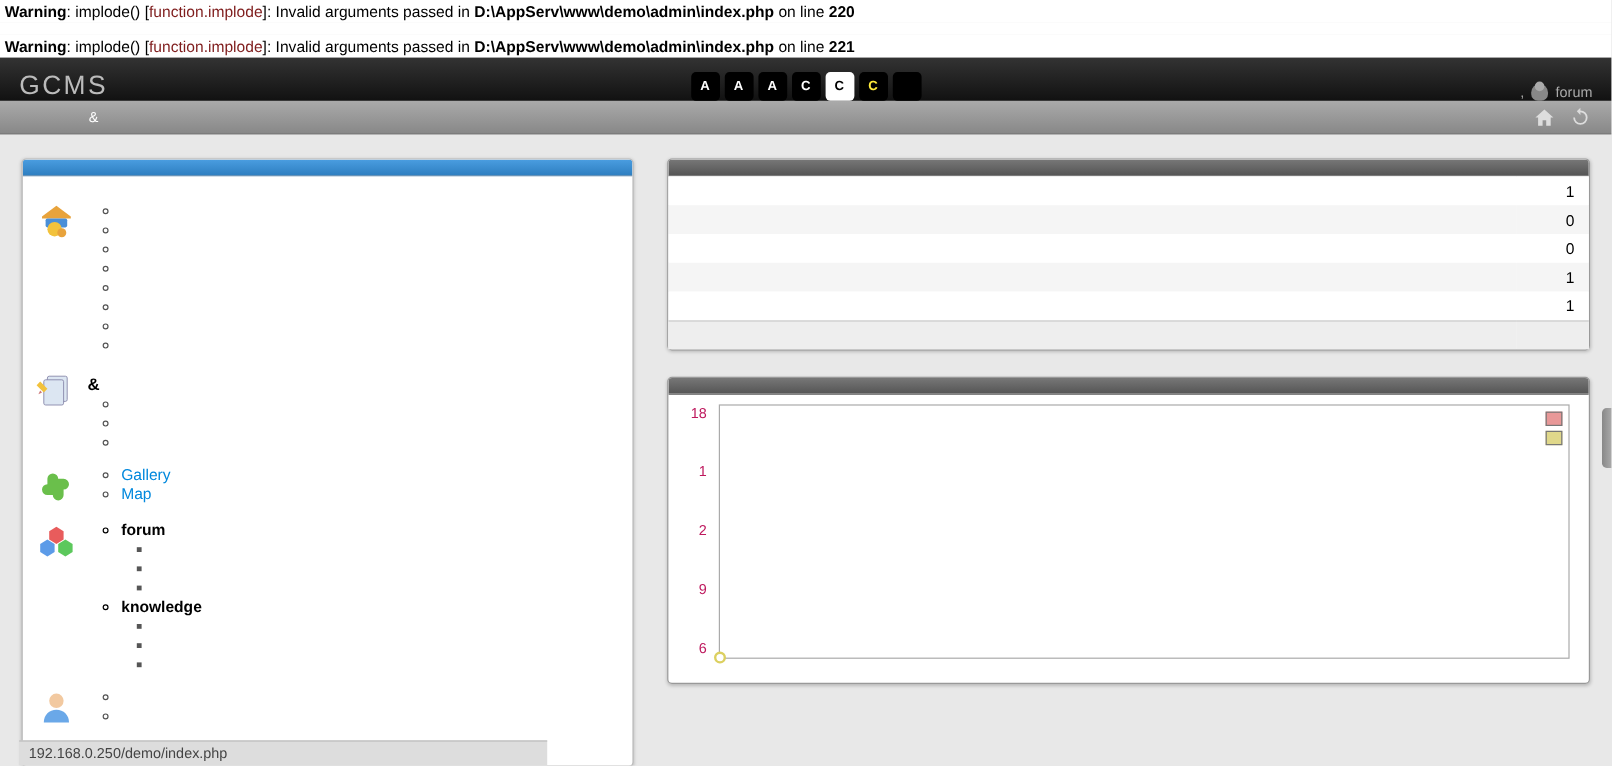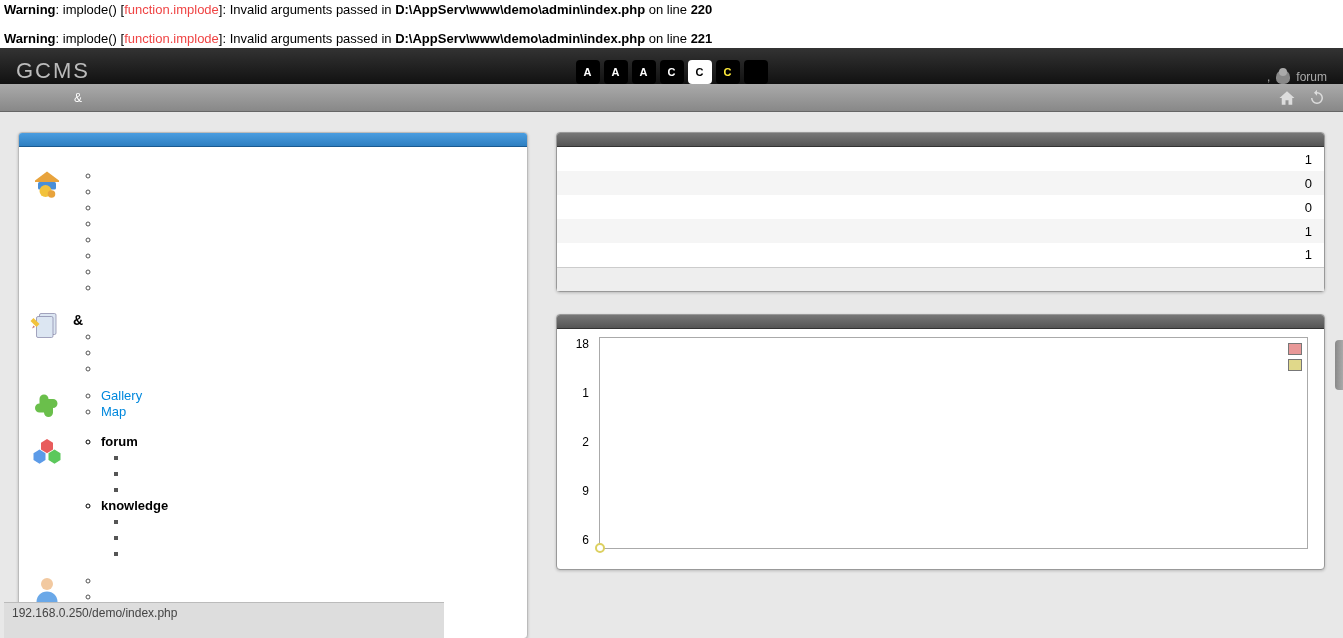--- a/index.html
+++ b/index.html
@@ -1,19 +1,19 @@
 <!DOCTYPE html>
 <html><head>
   <meta charset="utf-8">
   <style>
     * { margin: 0; padding: 0; box-sizing: border-box; }
     body { font-family: Arial, sans-serif; font-size: 13px; background: #e8e8e8; width: 1343px; height: 638px; overflow: hidden; position: relative; }
     
     .php-warning { background: #fff; color: #000; padding: 2px 4px; font-size: 13px; }
-    .php-warning a { color: #ef4444; text-decoration: none; }
+    .php-warning a { color: #7f1d1d; text-decoration: none; }
     
     .topbar { background: linear-gradient(#333, #222, #111); height: 36px; display: flex; align-items: flex-end; padding: 0 16px; color: #ccc; position: relative; }
     .logo { font-family: 'Segoe UI Light', Arial; font-size: 22px; color: #bbb; font-weight: 300; letter-spacing: 2px; }
     
     .toolbar-center { position: absolute; left: 50%; transform: translateX(-50%); display: flex; gap: 4px; }
     .tool-btn { background: #000; color: #fff; border-radius: 4px; width: 24px; height: 24px; display: flex; align-items: center; justify-content: center; font-weight: bold; font-size: 11px; cursor: pointer; }
     .tool-btn.white { background: #fff; color: #000; }
     .tool-btn.yellow { color: #ffeb3b; }
     .tool-btn.empty { width: 24px; }
     
@@ -46,28 +46,28 @@
     .sidebar-section { display: flex; align-items: flex-start; margin-bottom: 10px; }
     .section-icon { width: 36px; height: 36px; margin-right: 8px; flex-shrink: 0; }
     .sub-ul { list-style: circle; margin-left: 28px; color: #555; font-size: 13px; }
     .sub-ul li { min-height: 14px; margin: 1px 0; }
     .sub-ul li.bold { font-weight: bold; color: #000; }
     .sub-ul li a { color: #0088dd; text-decoration: none; }
     .nested-ul { list-style: square; margin-left: 28px; }
     .amp-label { font-weight: bold; color: #000; font-size: 14px; margin-top: 6px; }
     
     .chart-wrap { padding: 10px 18px; position: relative; height: 240px; }
-    .y-axis { position: absolute; left: 12px; top: 8px; height: 220px; display: flex; flex-direction: column; justify-content: space-between; font-size: 12px; color: #000000; padding-bottom: 10px; }
+    .y-axis { position: absolute; left: 12px; top: 8px; height: 220px; display: flex; flex-direction: column; justify-content: space-between; font-size: 12px; color: #be185d; padding-bottom: 10px; }
     .y-axis span { text-align: right; width: 20px; }
     .plot-area { position: absolute; left: 42px; right: 16px; top: 8px; bottom: 20px; border: 1px solid #aaa; background: #fff; }
     .legend { position: absolute; right: 22px; top: 14px; }
     .legend-item { width: 14px; height: 12px; border: 1px solid #777; margin-bottom: 4px; }
     .data-point { position: absolute; width: 10px; height: 10px; border: 2px solid #dcd060; background: #fff; border-radius: 50%; left: -5px; bottom: -5px; }
     
-    .status-bar { position: absolute; bottom: 0; left: 4px; height: 36px; background: #ddd; padding: 3px 8px; font-size: 12px; color: #444; border-top: 1px solid #bbb; width: 440px; }
+    .status-bar { position: absolute; bottom: 0; left: 16px; height: 21px; background: #ddd; padding: 3px 8px; font-size: 12px; color: #444; border-top: 1px solid #bbb; width: 440px; }
     
     .scroll-indicator { position: absolute; right: 0; top: 340px; width: 8px; height: 50px; background: linear-gradient(to right, #888, #aaa); border-radius: 4px 0 0 4px; }
   </style>
 </head>
 <body>
 
 <div class="php-warning">
   <b>Warning</b><span>: implode() [</span><a href="#">function.implode</a><span>]: Invalid arguments passed in </span><b>D:\AppServ\www\demo\admin\index.php</b><span> on line </span><b>220</b>
 </div>
 <div style="height:10px;background:#fff"></div>

